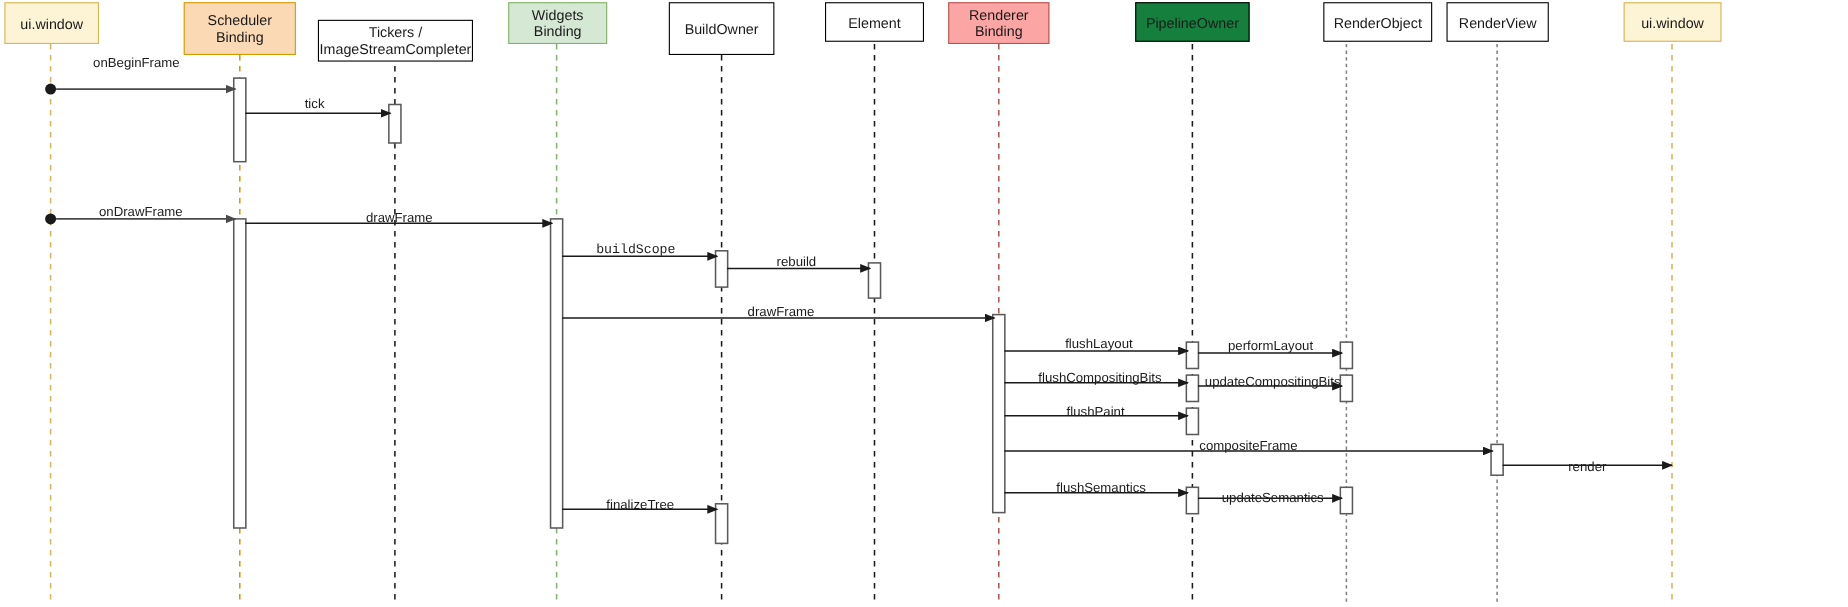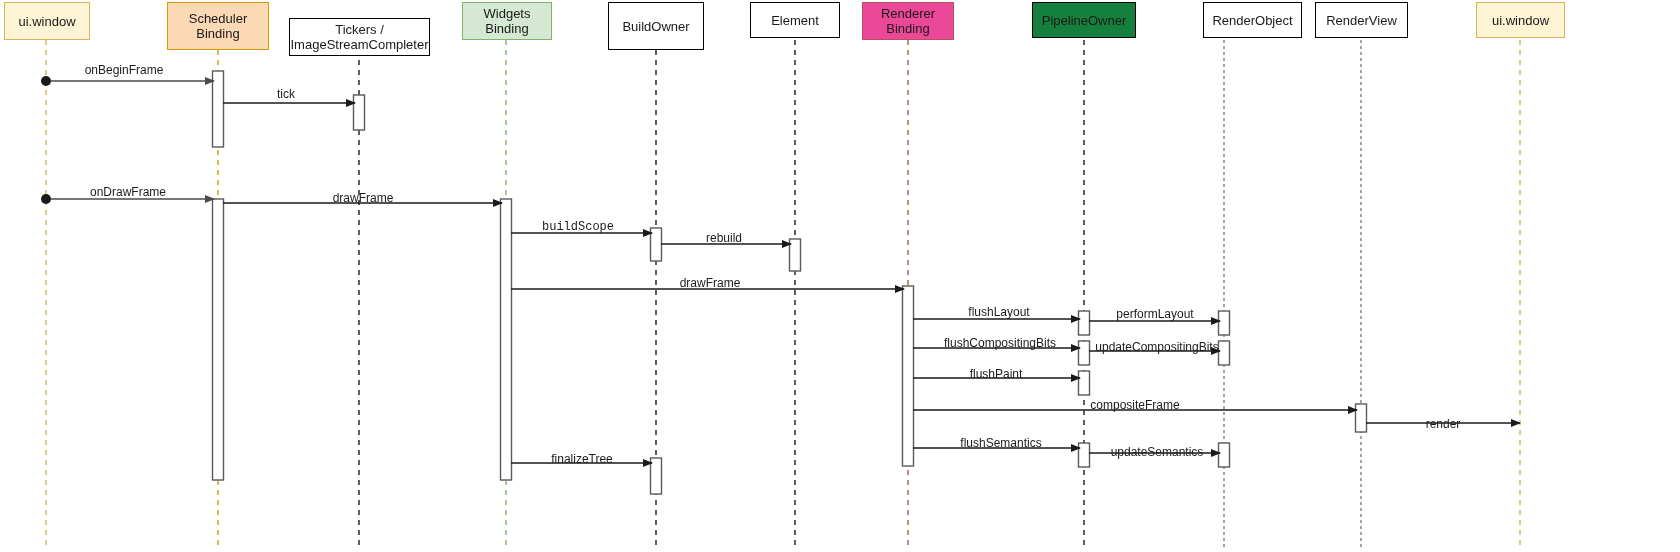--- a/index.html
+++ b/index.html
@@ -118,29 +118,29 @@
   <div id="participants-layer">
       <div class="participant-box" style="left: 4px; top: 2px; width: 86px; height: 38px; background: rgb(253, 243, 213); border-color: rgb(214, 182, 86);">ui.window</div>
       <div class="participant-box" style="left: 167px; top: 2px; width: 102px; height: 48px; background: rgb(251, 217, 181); border-color: rgb(215, 155, 0);">Scheduler
 Binding</div>
       <div class="participant-box" style="left: 289px; top: 18px; width: 141px; height: 38px; background: rgb(255, 255, 255); border-color: rgb(0, 0, 0);">Tickers /
 ImageStreamCompleter</div>
       <div class="participant-box" style="left: 462px; top: 2px; width: 90px; height: 38px; background: rgb(213, 232, 212); border-color: rgb(130, 179, 102);">Widgets
 Binding</div>
       <div class="participant-box" style="left: 608px; top: 2px; width: 96px; height: 48px; background: rgb(255, 255, 255); border-color: rgb(0, 0, 0);">BuildOwner</div>
       <div class="participant-box" style="left: 750px; top: 2px; width: 90px; height: 36px; background: rgb(255, 255, 255); border-color: rgb(0, 0, 0);">Element</div>
-      <div class="participant-box" style="left: 862px; top: 2px; width: 92px; height: 38px; background: #ec4899; border-color: rgb(184, 84, 80);">Renderer
+      <div class="participant-box" style="left: 862px; top: 2px; width: 92px; height: 38px; background: #fca5a5; border-color: rgb(184, 84, 80);">Renderer
 Binding</div>
       <div class="participant-box" style="left: 1032px; top: 2px; width: 104px; height: 36px; background: #15803d; border-color: rgb(0, 0, 0);">PipelineOwner</div>
       <div class="participant-box" style="left: 1175px; top: 2px; width: 99px; height: 36px; background: rgb(255, 255, 255); border-color: rgb(0, 0, 0); margin-left: 28px;">RenderObject</div>
       <div class="participant-box" style="left: 1315px; top: 2px; width: 93px; height: 36px; background: rgb(255, 255, 255); border-color: rgb(0, 0, 0);">RenderView</div>
       <div class="participant-box" style="left: 1476px; top: 2px; width: 89px; height: 36px; background: rgb(253, 243, 213); border-color: rgb(214, 182, 86);">ui.window</div>
     </div>
   <div id="labels-layer">
-      <div class="msg-label" style="left: 124px; top: 63px;">onBeginFrame</div>
+      <div class="msg-label" style="left: 124px; top: 50px;">onBeginFrame</div>
       <div class="msg-label" style="left: 128px; top: 185px;">onDrawFrame</div>
       <div class="msg-label" style="left: 286px; top: 87px;">tick</div>
       <div class="msg-label" style="left: 363px; top: 191px;">drawFrame</div>
       <div class="msg-label" style="left: 578px; top: 220px; font-family: Liberation Mono, monospace;">buildScope</div>
       <div class="msg-label" style="left: 724px; top: 231px;">rebuild</div>
       <div class="msg-label" style="left: 710px; top: 276px;">drawFrame</div>
       <div class="msg-label" style="left: 999px; top: 305px;">flushLayout</div>
       <div class="msg-label" style="left: 1155px; top: 307px;">performLayout</div>
       <div class="msg-label" style="left: 1000px; top: 336px;">flushCompositingBits</div>
       <div class="msg-label" style="left: 1157px; top: 340px;">updateCompositingBits</div>

